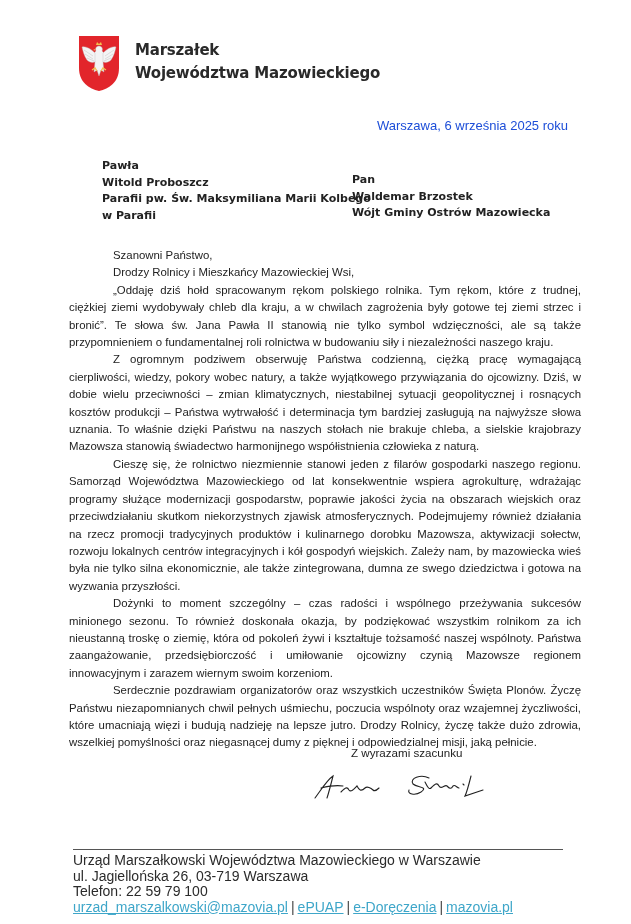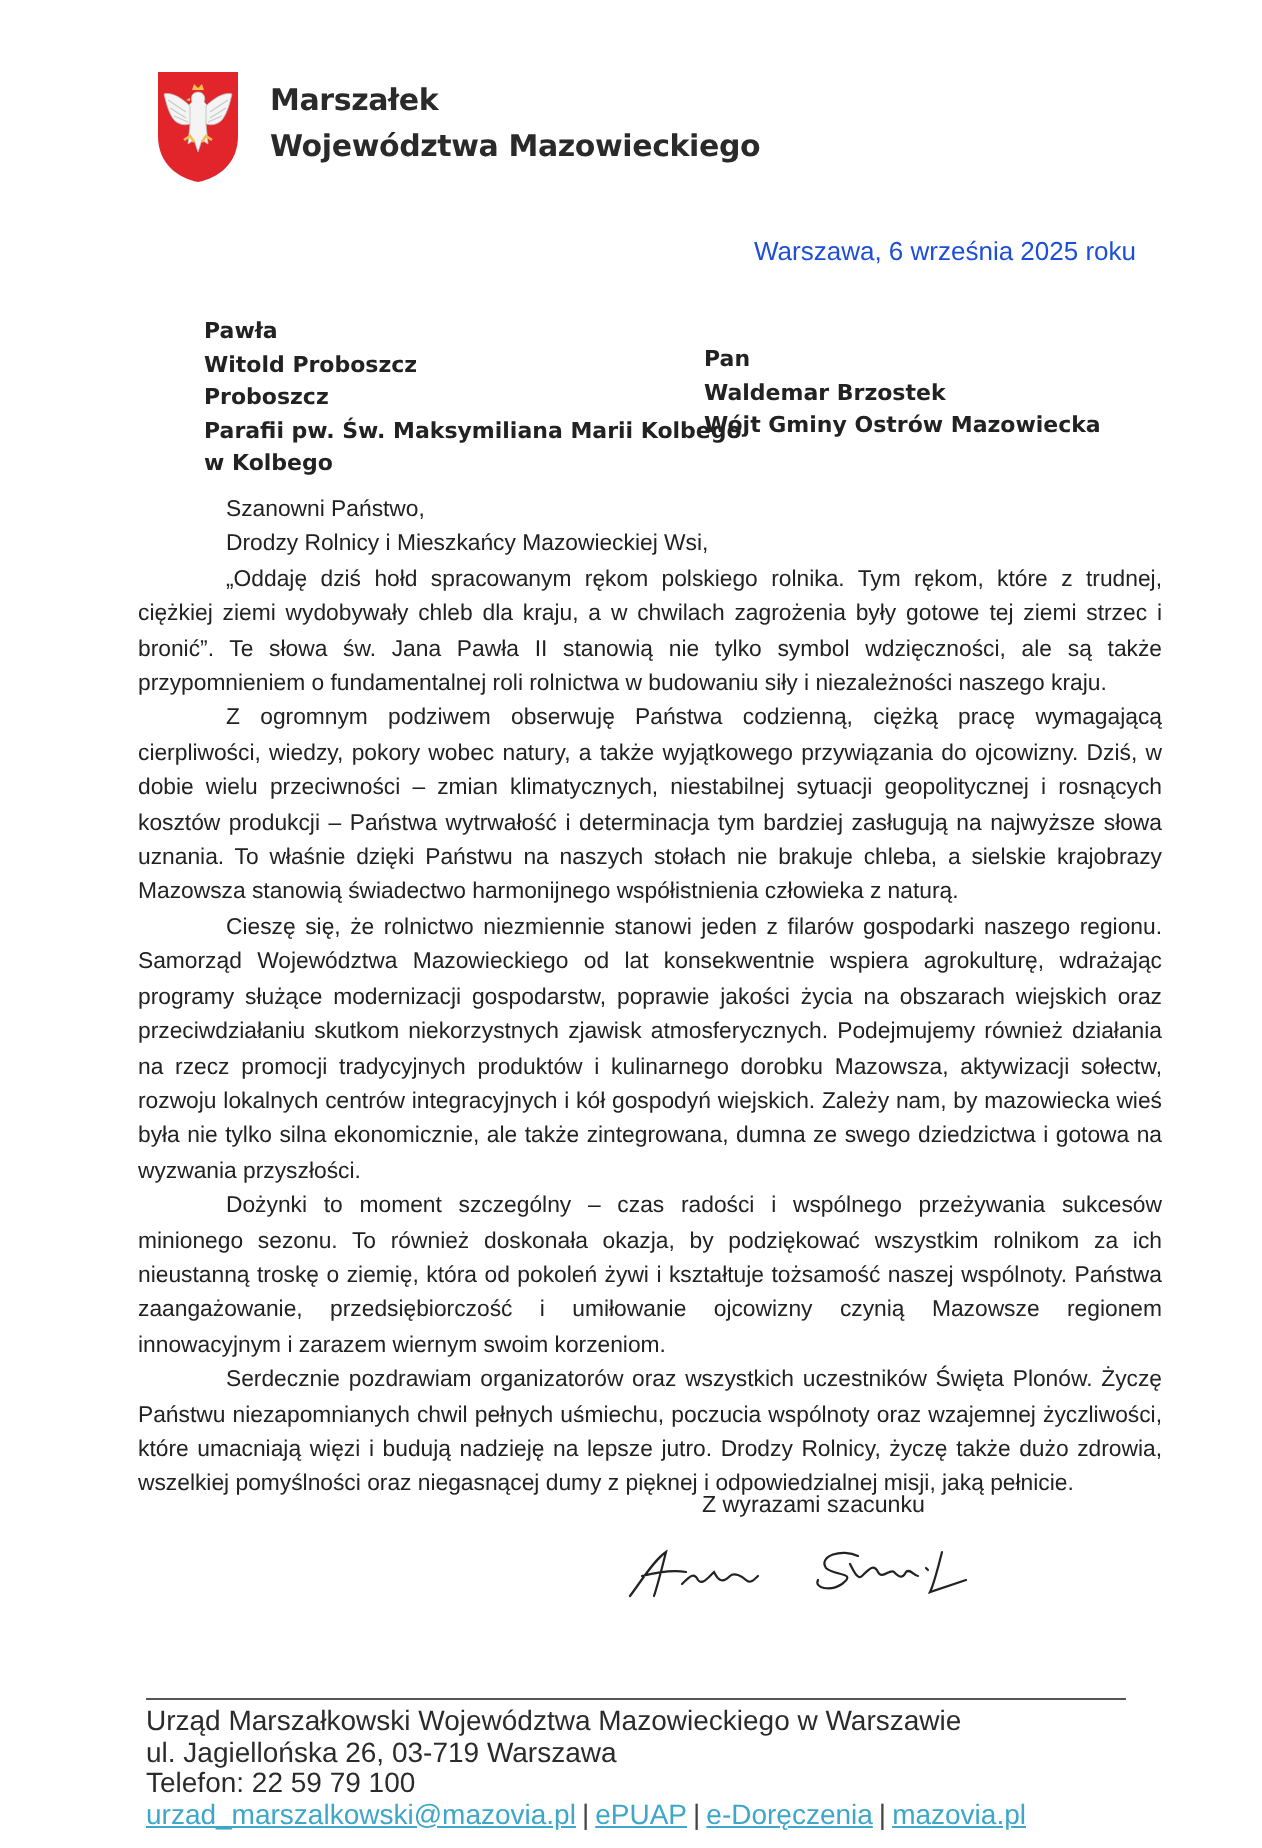--- a/index.html
+++ b/index.html
@@ -54,23 +54,22 @@
       <div class="org-name">Marszałek</div>
       <div class="org-name" style="margin-top:0">Województwa Mazowieckiego</div>
     </div>
   </div>
 
   <div class="date">Warszawa, 6 września 2025 roku</div>
 
   <div class="addr addr-left">
     <div>Pawła</div>
     <div>Witold Proboszcz</div>
-    <div>Proboszcz</div>
     <div>Parafii pw. Św. Maksymiliana Marii Kolbego</div>
-    <div>w Kolbego</div>
+    <div>w Parafii</div>
   </div>
 
   <div class="addr addr-right">
     <div>Pan</div>
     <div>Waldemar Brzostek</div>
     <div>Wójt Gminy Ostrów Mazowiecka</div>
   </div>
 
   <div class="body-text">
     <p class="greet">Szanowni Państwo,</p>

